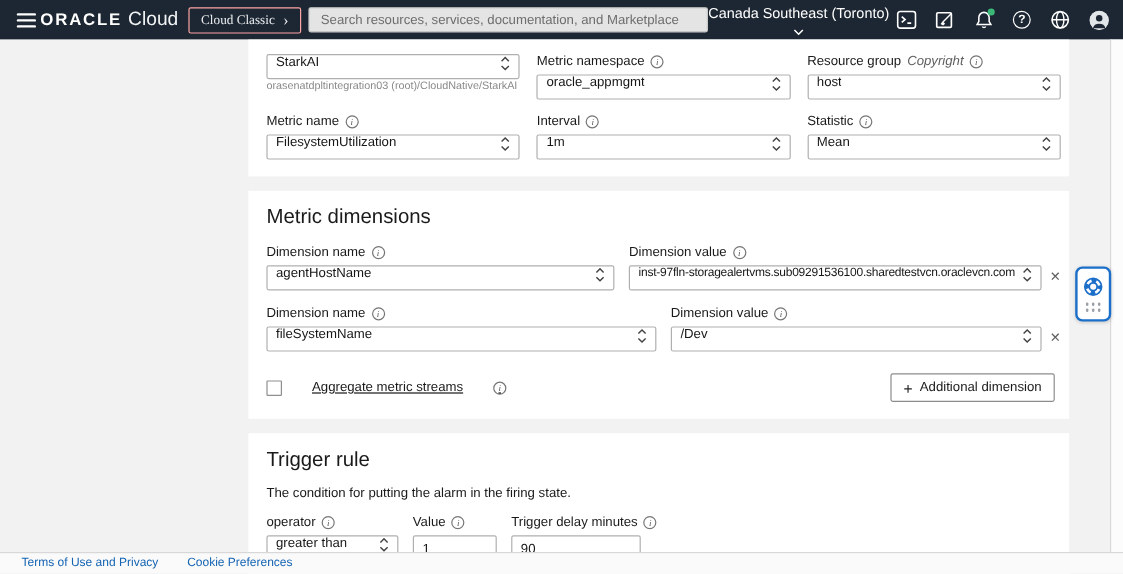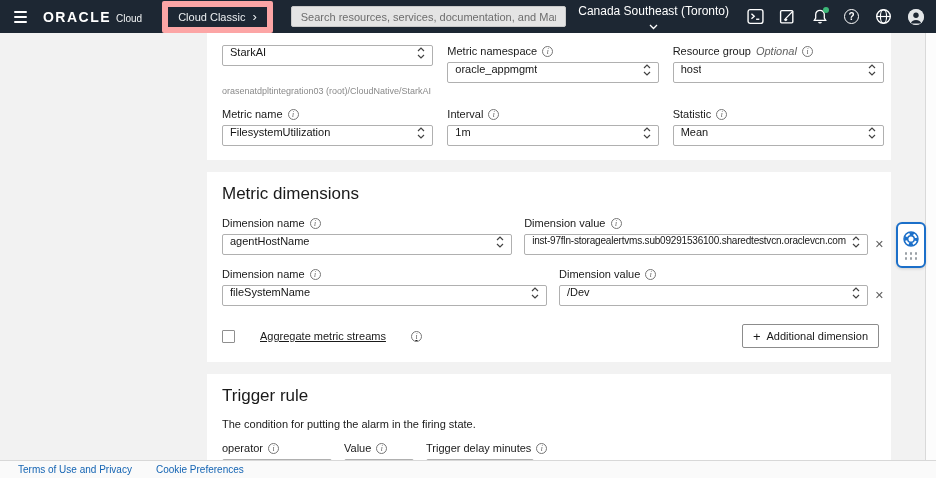--- a/index.html
+++ b/index.html
@@ -2,31 +2,31 @@
 <html><head>
 <meta charset="utf-8">
 <style>
   * { box-sizing: border-box; margin: 0; padding: 0; }
   html, body { width: 936px; height: 478px; overflow: hidden; }
   body { font-family: "Liberation Sans", sans-serif; background: #f2f2f2; position: relative; }
 
   
   .topbar {
     height: 33px; background: #1d2733; color: #fff;
-    display: flex; align-items: center; padding: 0 10px 0 14px; gap: 12px;
+    display: flex; align-items: center; padding: 0 10px 0 14px; 
   }
   .hamburger { width: 18px; display: flex; flex-direction: column; gap: 3px; cursor: pointer; }
   .hamburger i { display: block; height: 2px; background: #fff; border-radius: 1px; }
   .brand { display: flex; align-items: baseline; gap: 5px; margin-left: 4px; white-space: nowrap; }
   .brand-oracle { font-weight: bold; font-size: 14px; letter-spacing: 1.5px; }
-  .brand-cloud { font-weight: 300; font-size: 10px; color: #f1f3f4; }
+  .brand-cloud { font-weight: 300; font-size: 16px; color: #f1f3f4; }
   .classic-btn {
-    margin-left: 8px; border: 6px solid #fca5a5; border-radius: 2px; color: #eceff1;
+    margin-left: 8px; border: 1px solid #fca5a5; border-radius: 2px; color: #eceff1;
     font-size: 11px; padding: 4px 10px; display: flex; align-items: center; gap: 7px;
-    background: transparent; cursor: pointer; white-space: nowrap;
+    background: transparent; cursor: pointer; white-space: nowrap; font-family: Liberation Serif, serif;
   }
   .classic-chevron { font-size: 13px; line-height: 9px; }
   .search-wrap { width: 384px; margin-left: 6px; }
   .search-wrap input {
     width: 100%; height: 21px; background: #e4e4e4; border: 1px solid #c9c9c9;
     border-radius: 2px; font-size: 11px; padding: 0 9px; color: #333; outline: none;
     font-family: "Liberation Sans", sans-serif;
   }
   .search-wrap input::placeholder { color: #6d6d6d; }
   .region { margin-left: auto; display: flex; align-items: center; gap: 6px; font-size: 12px; cursor: pointer; white-space: nowrap; flex-direction: column; }
@@ -54,21 +54,21 @@
     font-size: 7.5px; color: #555; font-family: "Liberation Serif", serif; font-style: italic;
   }
   .select, .textbox {
     height: 21px; border: 1px solid #b0b0b0; border-radius: 2px; background: #fff;
     display: flex; align-items: flex-start; padding: 0 7px; font-size: 11px; color: #161616;
   }
   .select { justify-content: space-between; cursor: pointer; }
   .select .val { white-space: nowrap; overflow: hidden; text-overflow: ellipsis; }
   .select .val.condensed { font-size: 10px; letter-spacing: -0.2px; }
   .stepper { flex: 0 0 auto; margin-left: 6px; display: flex; }
-  .helper { font-size: 9px; color: #8a8a8a; margin-top: 20px; }
+  .helper { font-size: 9px; color: #8a8a8a; margin-top: 0; }
   .row2 { margin-top: 12px; }
 
   .dim-grid { display: grid; grid-template-columns: 1fr 1fr; column-gap: 12px; margin-top: 13px; }
   .dim-value-cell { display: flex; align-items: center; gap: 7px; }
   .dim-value-cell .select { flex: 1; min-width: 0; }
   .x-btn { font-size: 11px; color: #5f5f5f; cursor: pointer; flex: 0 0 auto; line-height: 1; }
 
   .dim-footer { display: flex; align-items: center; justify-content: space-between; margin-top: 18px; }
   .checkbox-row { display: flex; align-items: center; gap: 25px; font-size: 11px; color: #1a1a1a; text-decoration: underline; }
   .checkbox { width: 13px; height: 13px; border: 1px solid #8f8f8f; border-radius: 1px; background: #fff; cursor: pointer; }
@@ -205,21 +205,21 @@
             <span class="stepper">
               <svg width="8" height="14" viewBox="0 0 8 14">
                   <path d="M1 5l3-3 3 3M1 9l3 3 3-3" stroke="#424242" stroke-width="1.2" fill="none"></path>
                 </svg>
             </span>
           </div>
         </div>
         <div class="field">
           <div class="field-label">
             <span>Resource group</span>
-            <span class="optional">Optional</span>
+            <span class="optional">Copyright</span>
             <span class="info-icon">i</span>
           </div>
           <div class="select">
             <span class="val">host</span>
             <span class="stepper">
               <svg width="8" height="14" viewBox="0 0 8 14">
                   <path d="M1 5l3-3 3 3M1 9l3 3 3-3" stroke="#424242" stroke-width="1.2" fill="none"></path>
                 </svg>
             </span>
           </div>

